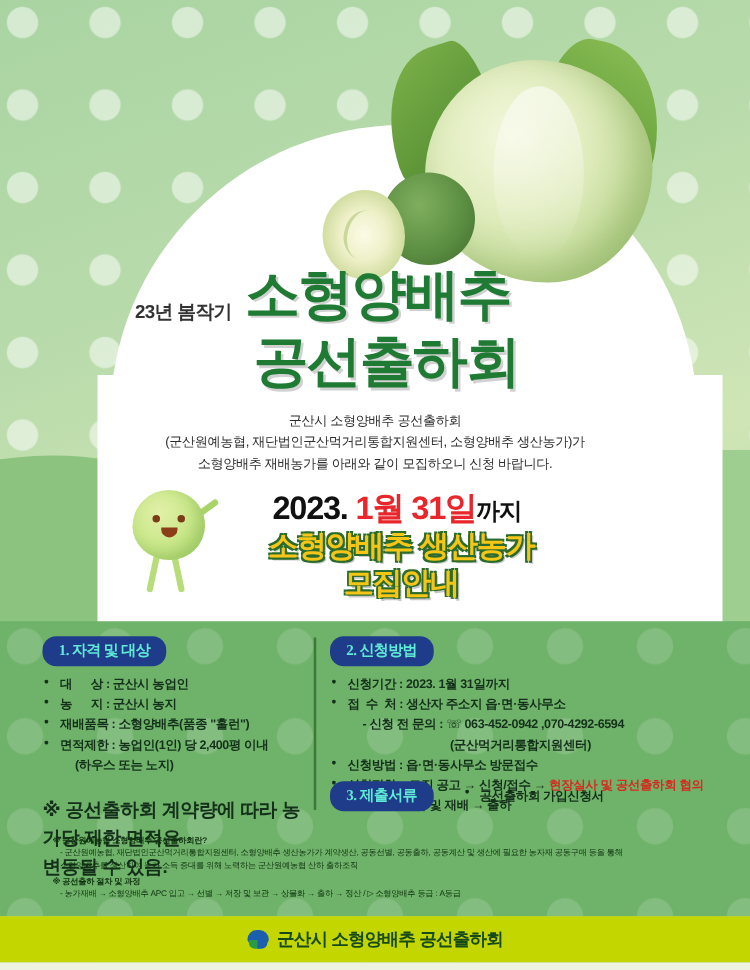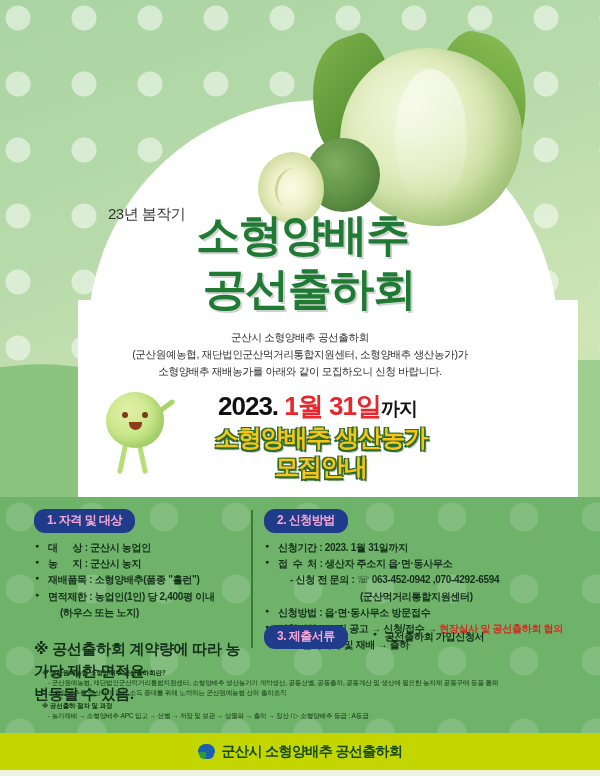--- a/index.html
+++ b/index.html
@@ -143,23 +143,24 @@
   }
   .kicker-row {
     position: absolute;
     left: 108px;
     top: 8px;
     text-align: left;
     line-height: 1.05;
   }
   .kicker {
     font-size: 15px;
-    font-weight: normal;
+    font-weight: bold;
     color: #333333;
     letter-spacing: -0.5px;
+    margin-top: 36px;
   }
   .city {
     font-size: 28px;
     font-weight: bold;
     color: #b7c61d;
     letter-spacing: -1px;
     margin-top: 2px;
   }
   .title-1 {
     position: absolute;
@@ -307,26 +308,27 @@
     left: 251px;
     top: 13px;
     width: 2px;
     height: 138px;
     background: #3d7a3a;
   }
 
   .sec-badge {
     display: inline-block;
     background: #1f3c8a;
-    color: #f9a8d4;
+    color: #5eead4;
     font-size: 12px;
     font-weight: bold;
     letter-spacing: -0.5px;
     padding: 3px 13px 4px 13px;
     border-radius: 11px;
+    font-family: Liberation Serif, serif;
   }
 
   .col-left {
     position: absolute;
     left: 34px;
     top: 12px;
     width: 214px;
   }
   .col-right {
     position: absolute;

